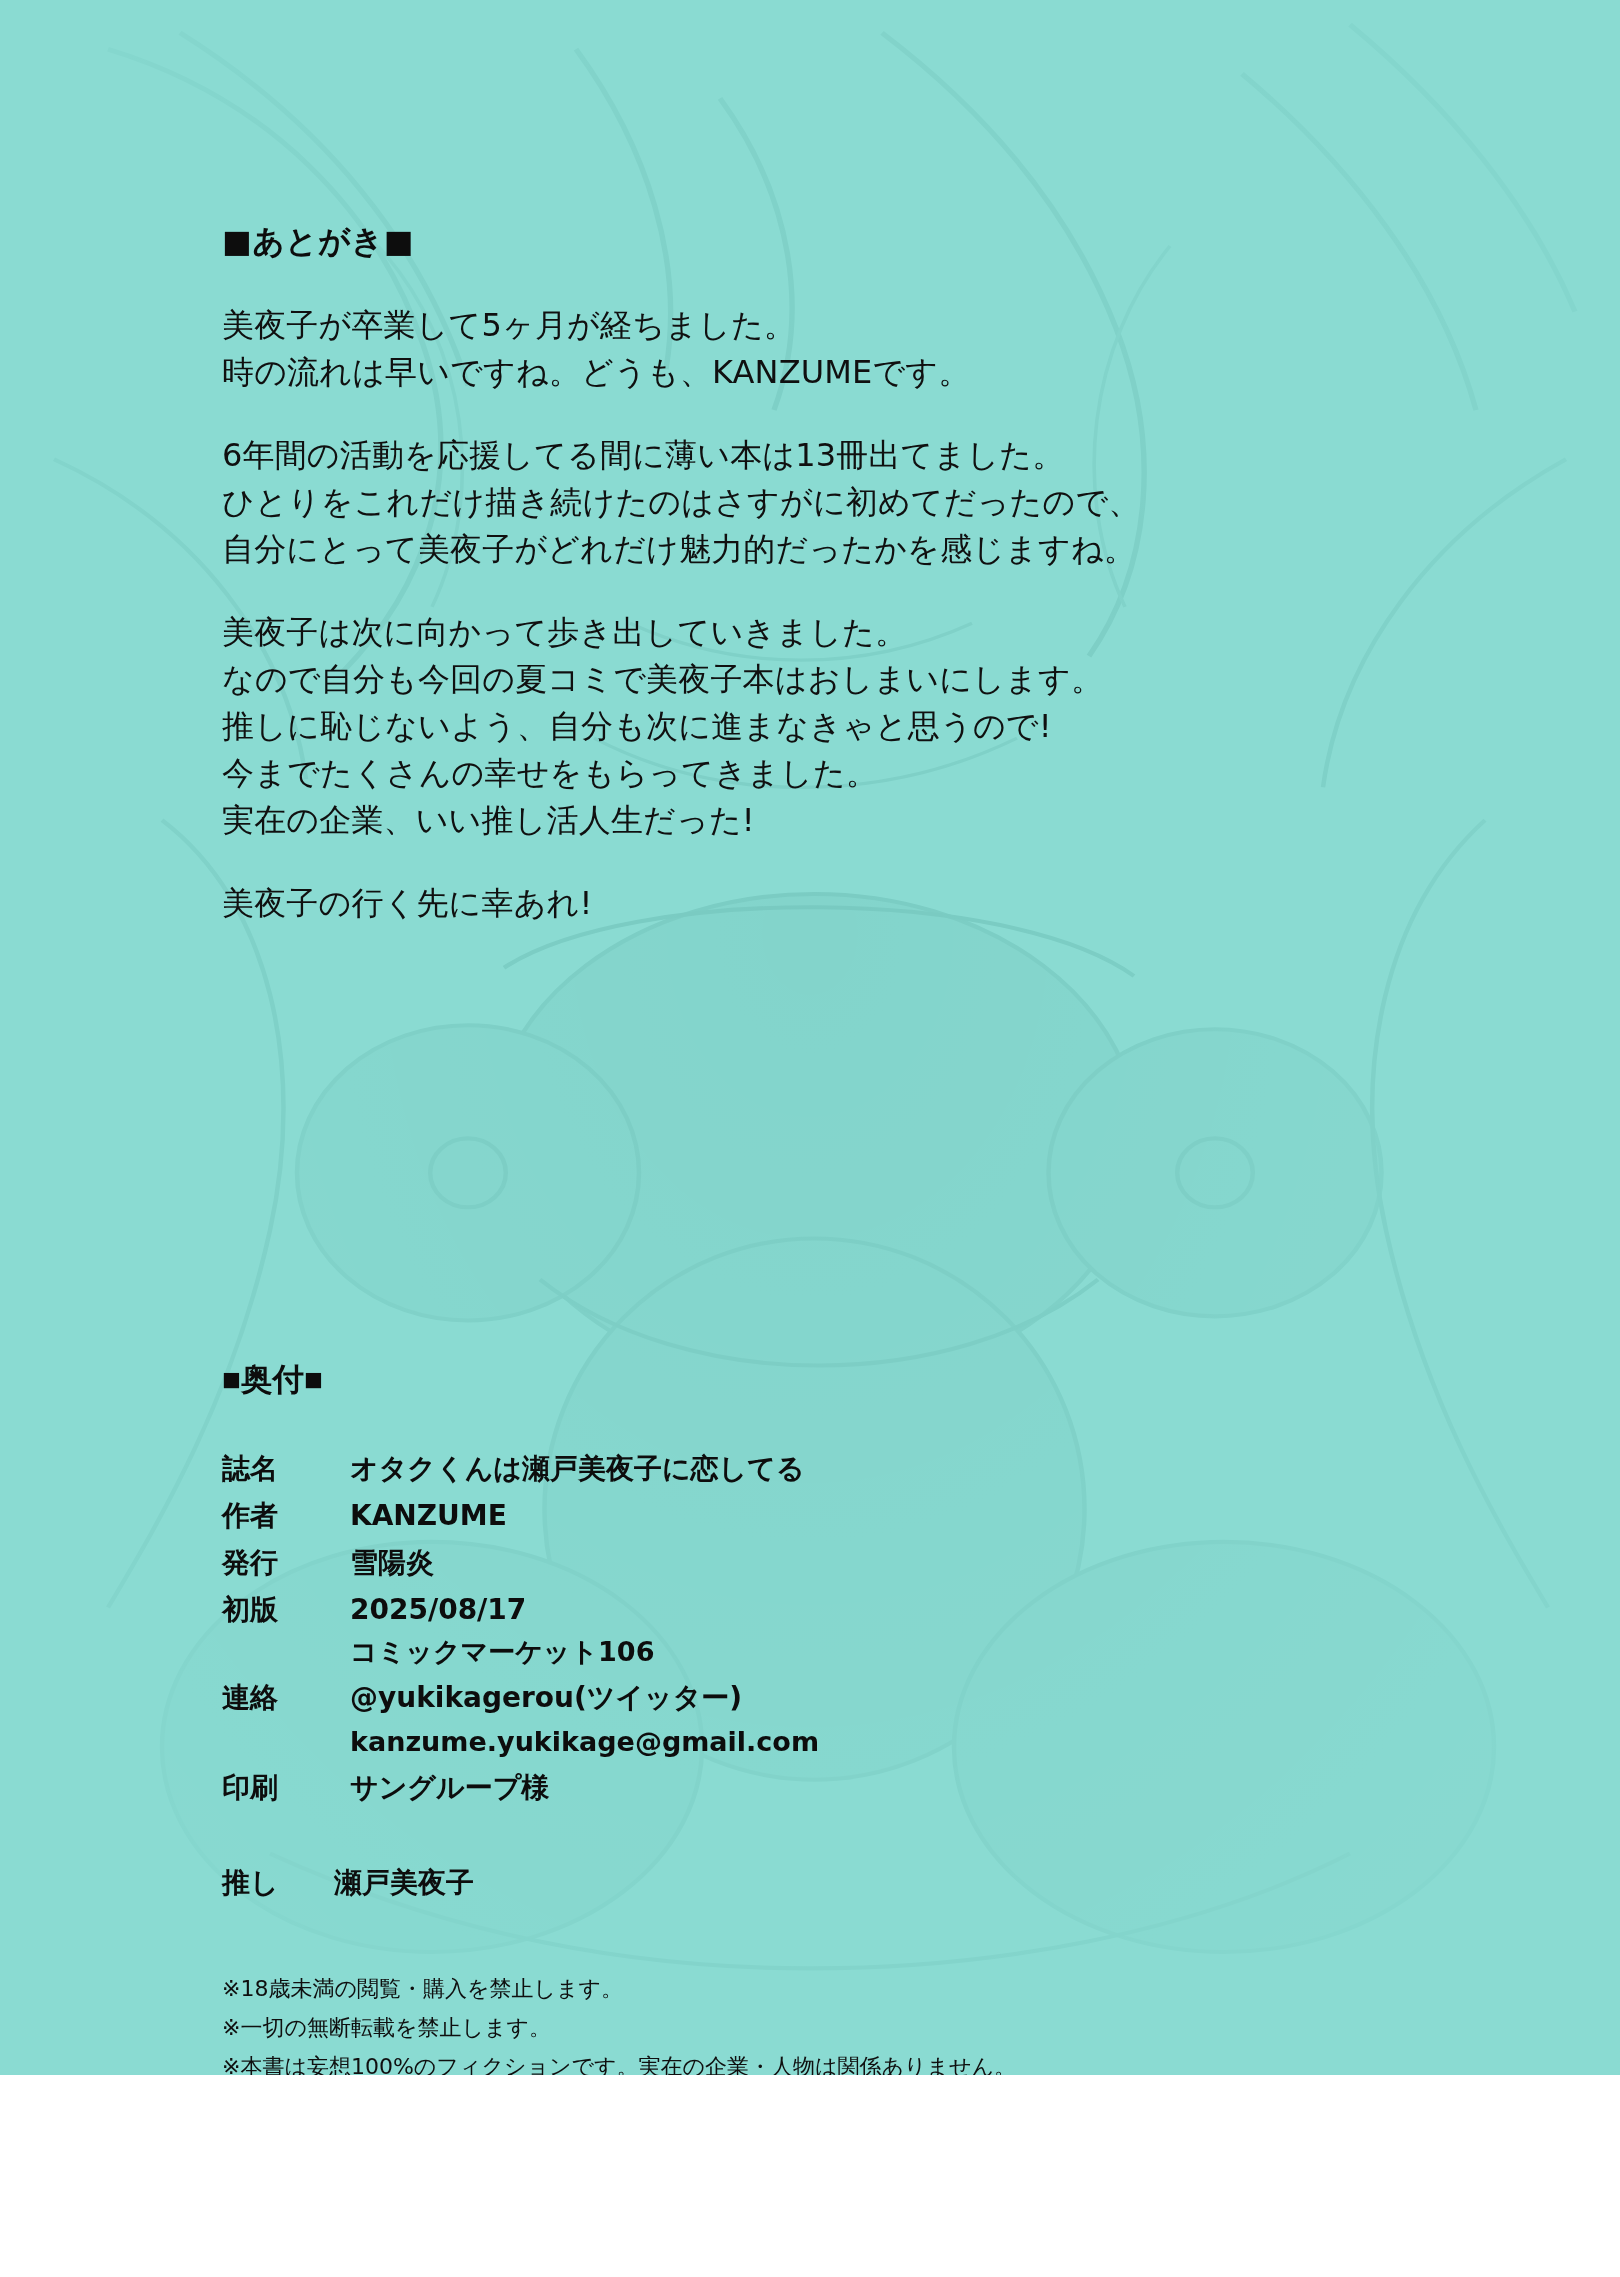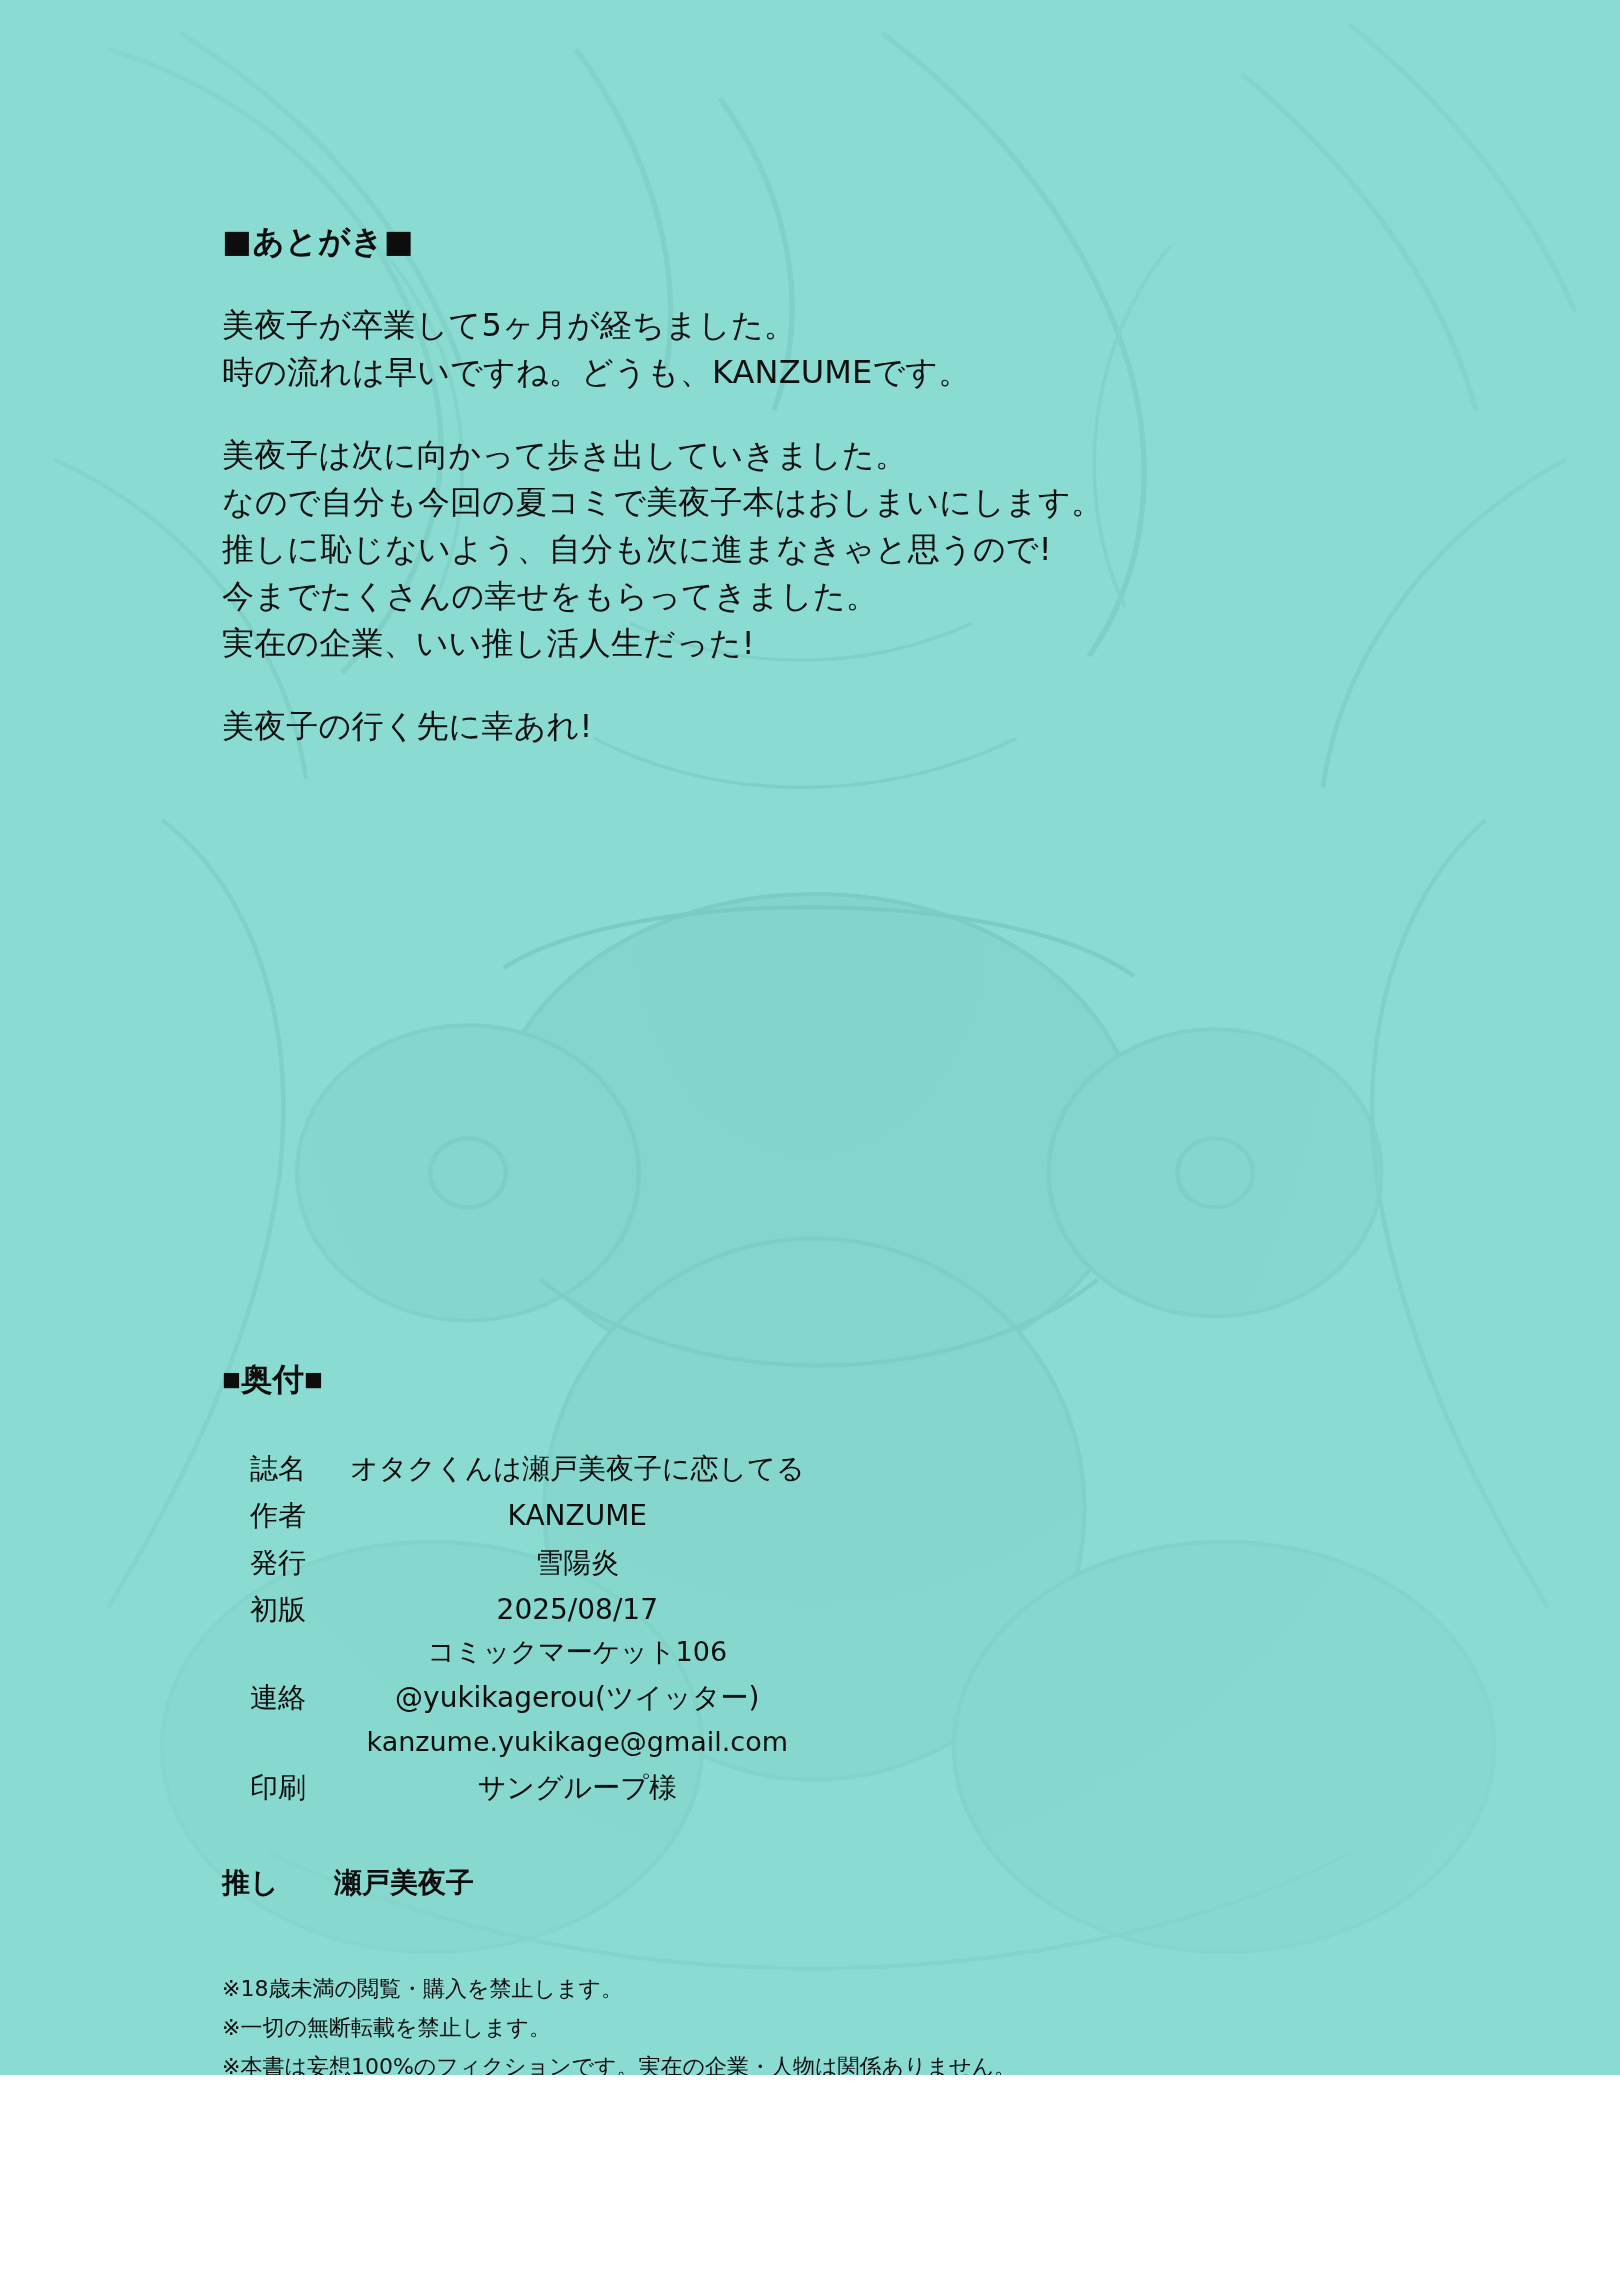--- a/index.html
+++ b/index.html
@@ -69,22 +69,21 @@
   
   .colophon-heading {
     font-size: 31.5px;
     font-weight: 700;
     margin: 0 0 50px 0;
     color: #0d0d0d;
     font-family: Liberation Mono, monospace;
   }
   .info-table {
     border-collapse: collapse;
-    font-weight: 400;
-    text-align: center;
+    font-weight: 700;
   }
   .info-table td {
     padding: 0 0 10px 0;
     vertical-align: top;
     font-size: 28px;
     line-height: 1.32;
     color: #0d0d0d;
   }
   .info-table td.label {
     width: 112px;
@@ -187,20 +186,25 @@
   <div class="content">
 
     <section class="afterword-block">
       <h2 class="section-heading">■あとがき■</h2>
 
       <p class="para">
         <span class="line">美夜子が卒業して5ヶ月が経ちました。</span>
         <span class="line">時の流れは早いですね。どうも、KANZUMEです。</span>
       </p>
 
+      <p class="para">
+        <span class="line">6年間の活動を応援してる間に薄い本は13冊出てました。</span>
+        <span class="line">ひとりをこれだけ描き続けたのはさすがに初めてだったので、</span>
+        <span class="line">自分にとって美夜子がどれだけ魅力的だったかを感じますね。</span>
+      </p>
 
       <p class="para">
         <span class="line">美夜子は次に向かって歩き出していきました。</span>
         <span class="line">なので自分も今回の夏コミで美夜子本はおしまいにします。</span>
         <span class="line">推しに恥じないよう、自分も次に進まなきゃと思うので!</span>
         <span class="line">今までたくさんの幸せをもらってきました。</span>
         <span class="line">実在の企業、いい推し活人生だった!</span>
       </p>
 
       <p class="para">

